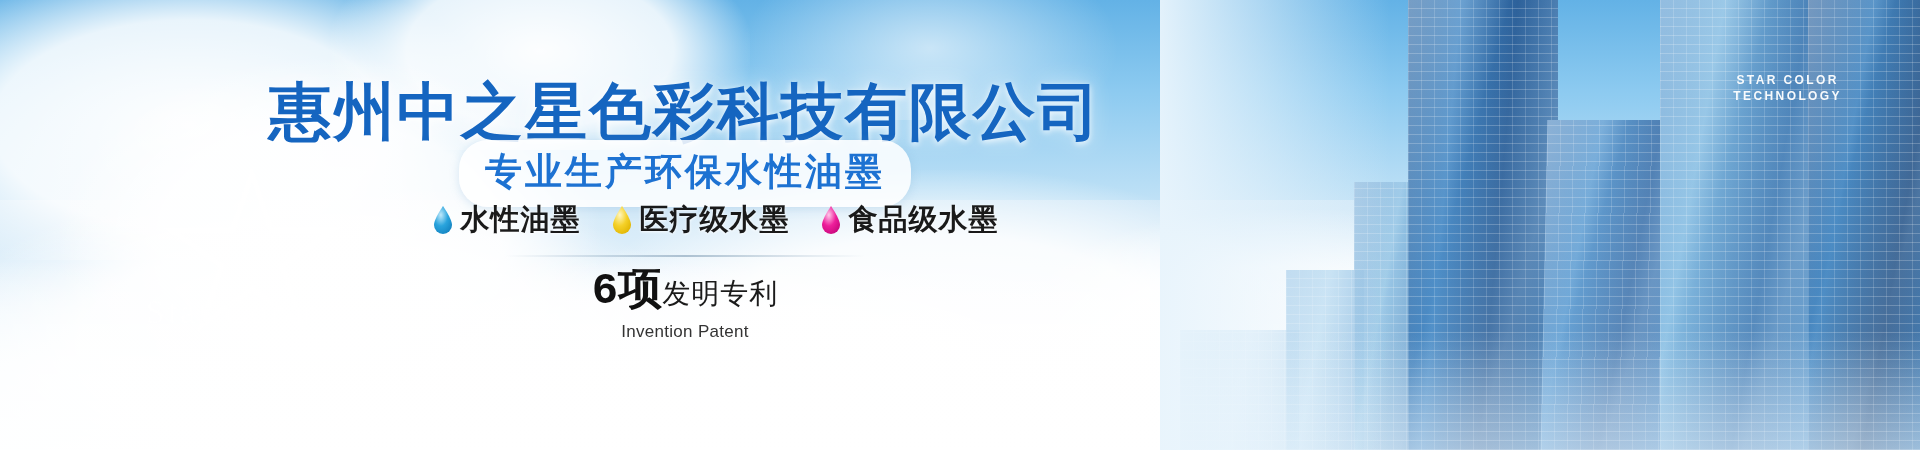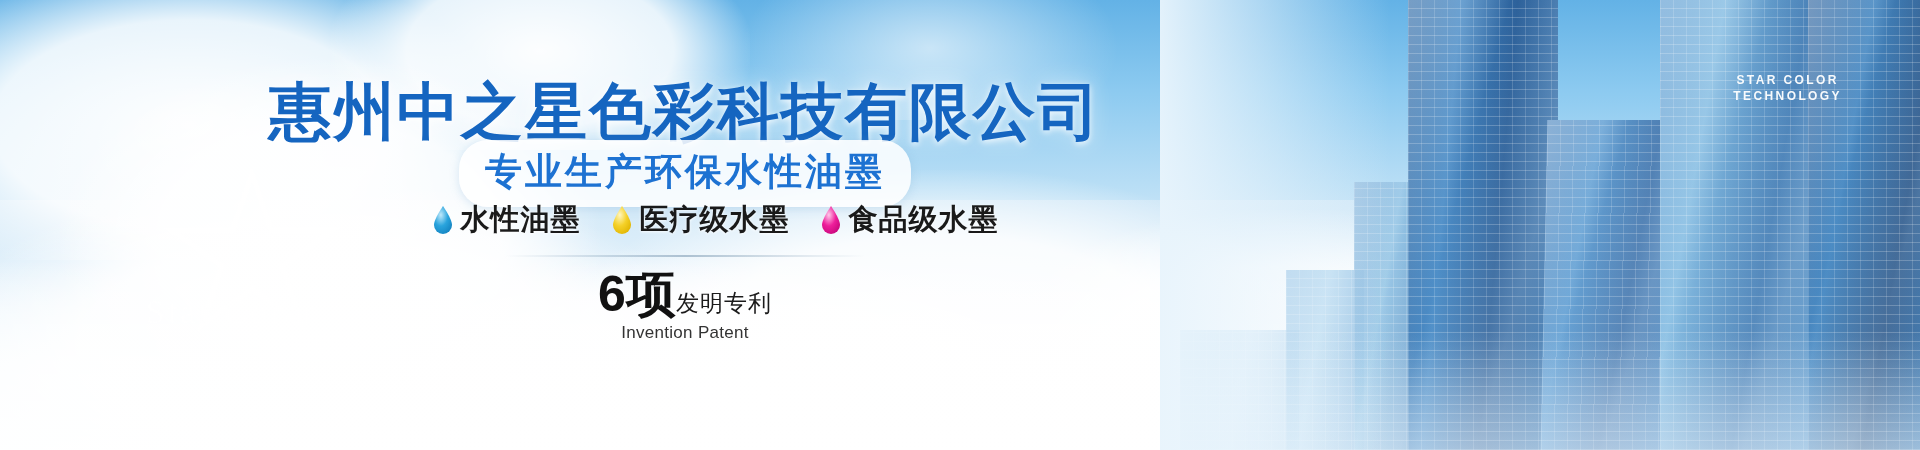--- a/index.html
+++ b/index.html
@@ -163,27 +163,27 @@
     background:linear-gradient(90deg, rgba(150,180,200,0) 0%, rgba(120,150,175,0.55) 50%, rgba(150,180,200,0) 100%);
   }
 
   .badges {
     position:absolute; top:268px; left:0; width:1370px;
     display:flex; align-items:flex-start; justify-content:center; gap:44px;
   }
   .badge { text-align:center; }
   .badge-cn { white-space:nowrap; line-height:1.05; }
   .badge-big {
-    font-size:50px; font-weight:bold; color:#111; letter-spacing:0px;
+    font-size:44px; font-weight:bold; color:#111; letter-spacing:0px;font-family:Liberation Mono, monospace;
   }
   .badge-small {
-    font-size:23px; font-weight:500; color:#1b1b1b; letter-spacing:1px;margin-top:34px;
+    font-size:28px; font-weight:500; color:#1b1b1b; letter-spacing:1px;margin-top:34px;
   }
   .badge-en {
-    margin-top:2px;
+    margin-top:8px;
     font-size:17px; color:#333; letter-spacing:0.3px;
   }
 </style>
 </head>
 <body>
 
 <div class="banner">
 
   <div class="sky-top"></div>
   <div class="cloud c1"></div>

